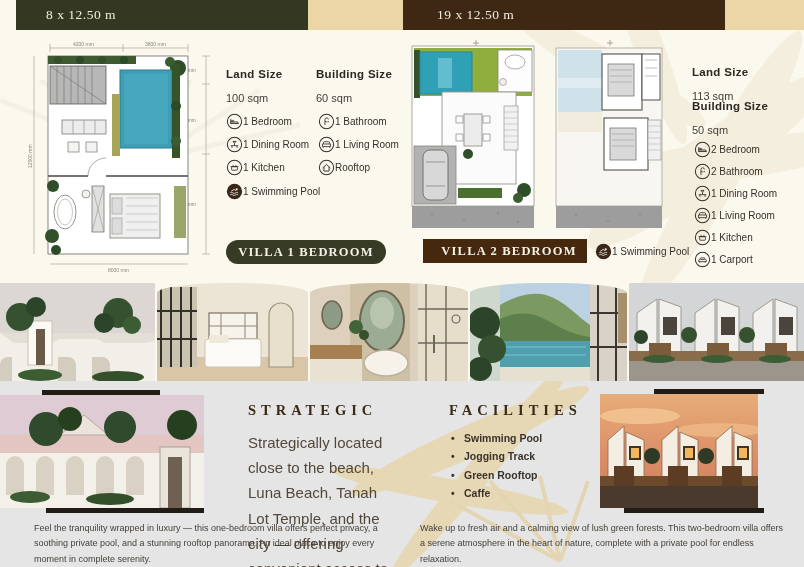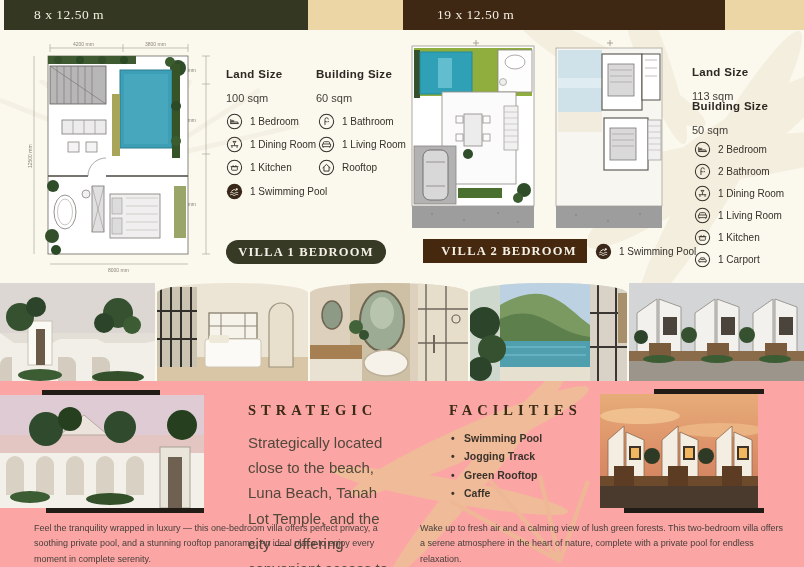--- a/index.html
+++ b/index.html
@@ -3,50 +3,50 @@
 <meta charset="utf-8">
 <style>
   html,body{margin:0;padding:0;}
   .page{position:relative;width:804px;height:567px;background:#fbf8ee;overflow:hidden;
         font-family:"Liberation Sans",sans-serif;color:#35302a;}
   .abs{position:absolute;}
 
   
   .ribbon{height:30px;line-height:30px;font-family:"Liberation Serif",serif;
           font-size:13.5px;letter-spacing:.5px;color:#f2ede2;}
-  #ribbon-left{left:4px;top:0;width:308px;background:#343822;padding-left:30px;box-sizing:border-box;}
+  #ribbon-left{left:16px;top:0;width:308px;background:#343822;padding-left:30px;box-sizing:border-box;}
   #ribbon-right{left:403px;top:0;width:322px;background:#3e2713;padding-left:34px;box-sizing:border-box;}
   .beige-block{top:0;height:30px;background:#edd6a5;}
   #beige1{left:308px;width:95px;}
   #beige2{left:725px;width:79px;}
 
   
   .wm{pointer-events:none;}
 
   
   .size-label{font-weight:bold;font-size:11.5px;color:#2d2822;letter-spacing:.3px;}
   .size-value{font-size:11px;color:#44403a;margin-top:12px;}
-  .feat{display:flex;align-items:center;gap:7px;}
+  .feat{display:flex;align-items:center;gap:0;}
   .feat-label{font-size:10px;color:#35302a;white-space:nowrap;}
   .fi{width:17px;height:17px;flex:0 0 17px;color:#34302b;}
   .fi-dark{width:17px;height:17px;flex:0 0 17px;}
 
   .villa-btn{height:24px;line-height:24px;text-align:center;color:#f5f1e7;
              font-family:"Liberation Serif",serif;font-weight:bold;font-size:12.5px;
              letter-spacing:1.2px;}
   #villa1-btn{left:226px;top:240px;width:160px;background:#373b25;border-radius:12px;}
   #villa2-btn{left:423px;top:239px;width:156px;background:#45280e;padding-left:8px;}
 
   
   .photo{position:absolute;top:283px;height:98px;overflow:hidden;}
   .photo svg{display:block;}
   .arch-top{border-radius:48% 48% 0 0/10px 10px 0 0;}
 
   
-  #bottom{left:0;top:381px;width:804px;height:186px;background:#fca5a5;}
+  #bottom{left:0;top:381px;width:804px;height:186px;background:#e5e5e5;}
   .framed{position:absolute;}
   .framed .bar{position:absolute;background:#211c15;height:5px;}
   .pic{position:absolute;inset:0;overflow:hidden;}
 
   .deco-head{font-family:"Liberation Serif",serif;font-weight:bold;font-size:14.5px;
              letter-spacing:5px;color:#3a2b16;}
   .deco-body{font-size:15px;line-height:1.68;color:#51483a;margin-top:11px;}
   .fac-list{list-style:none;margin:10px 0 0 2px;padding:0;}
   .fac-list li{font-size:10.5px;font-weight:bold;color:#3a332b;line-height:1.75;padding-left:13px;position:relative;}
   .fac-list li::before{content:"•";position:absolute;left:0;color:#3a332b;}

